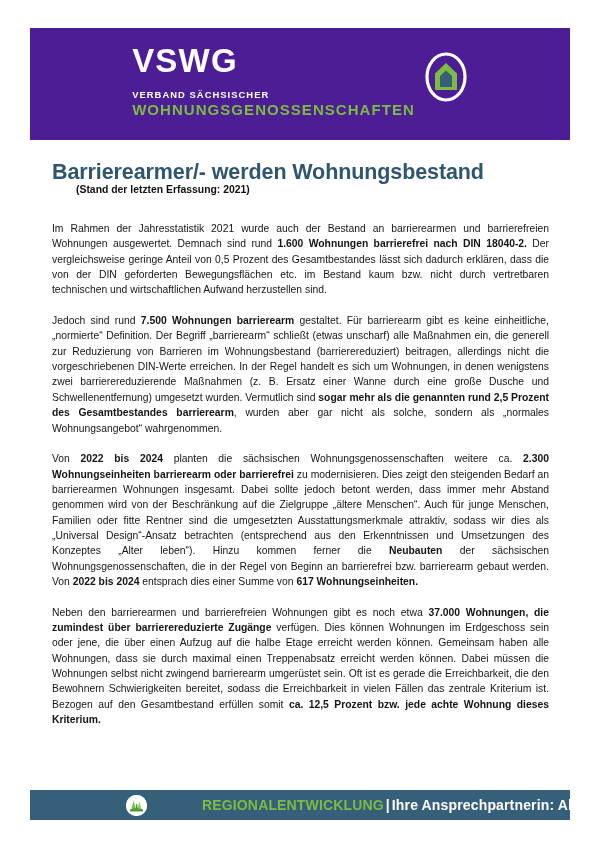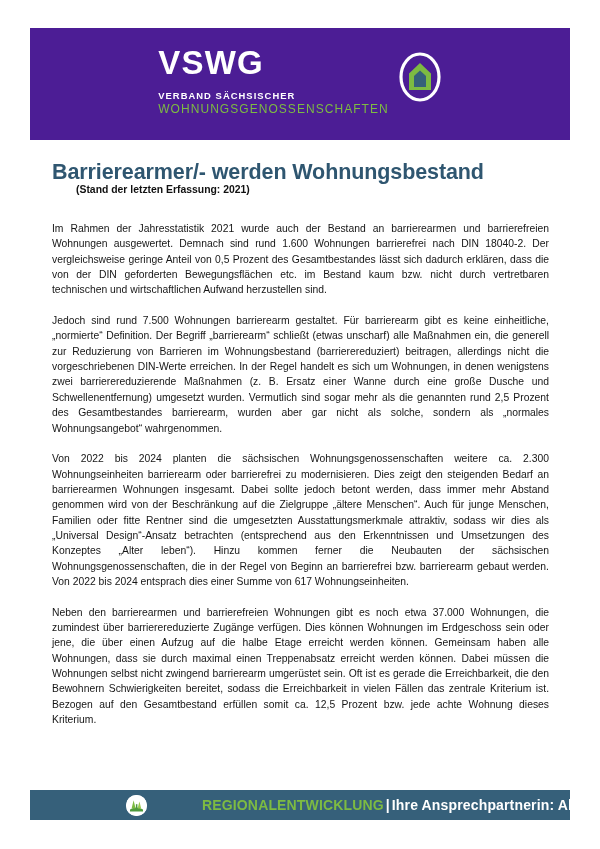--- a/index.html
+++ b/index.html
@@ -51,22 +51,22 @@
     font-family: "Liberation Sans", sans-serif;
     font-weight: bold;
     font-size: 9.4px;
     letter-spacing: 1.05px;
     color: #ffffff;
     margin-top: 12px;
     line-height: 1.15;
   }
   .logo-line2 {
     font-family: "Liberation Sans", sans-serif;
-    font-weight: normal;
-    font-size: 12px;
+    font-weight: bold;
+    font-size: 15px;
     letter-spacing: 1.05px;
     color: #7DBB42;
     line-height: 1.15;
     margin-top: 1px;
   }
   .logo-mark {
     width: 44px;
     height: 52px;
     flex: 0 0 auto;
     transform: translateY(-5px);
@@ -103,21 +103,21 @@
     width: 497px;
   }
   .para {
     font-size: 10.35px;
     line-height: 15.35px;
     text-align: justify;
     color: #151515;
     margin: 0 0 15.4px 0;
     hyphens: none;
   }
-  .para b { font-weight: normal; }
+  .para b { font-weight: bold; }
 
   
   .footer-band {
     position: absolute;
     left: 30px;
     top: 790px;
     width: 540px;
     height: 30px;
     background: #36607A;
     display: flex;

